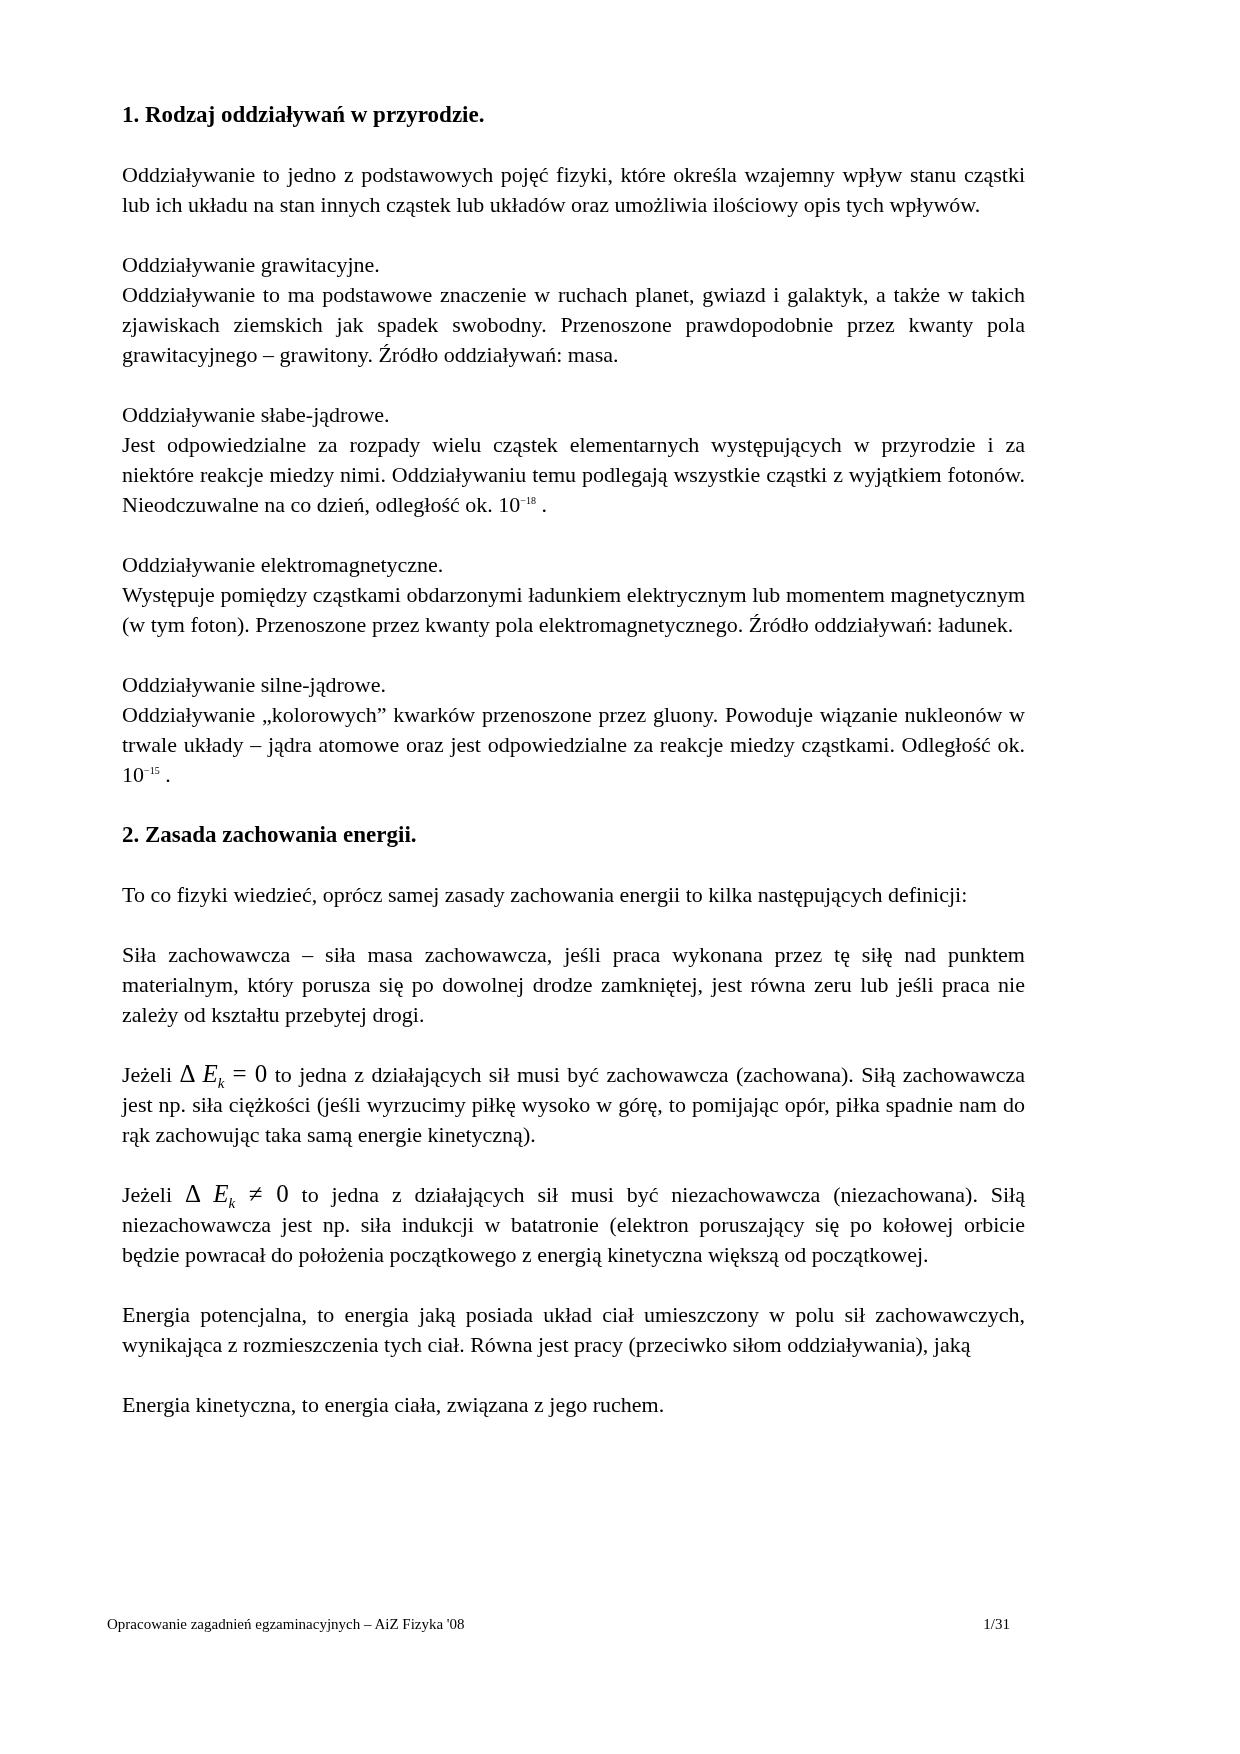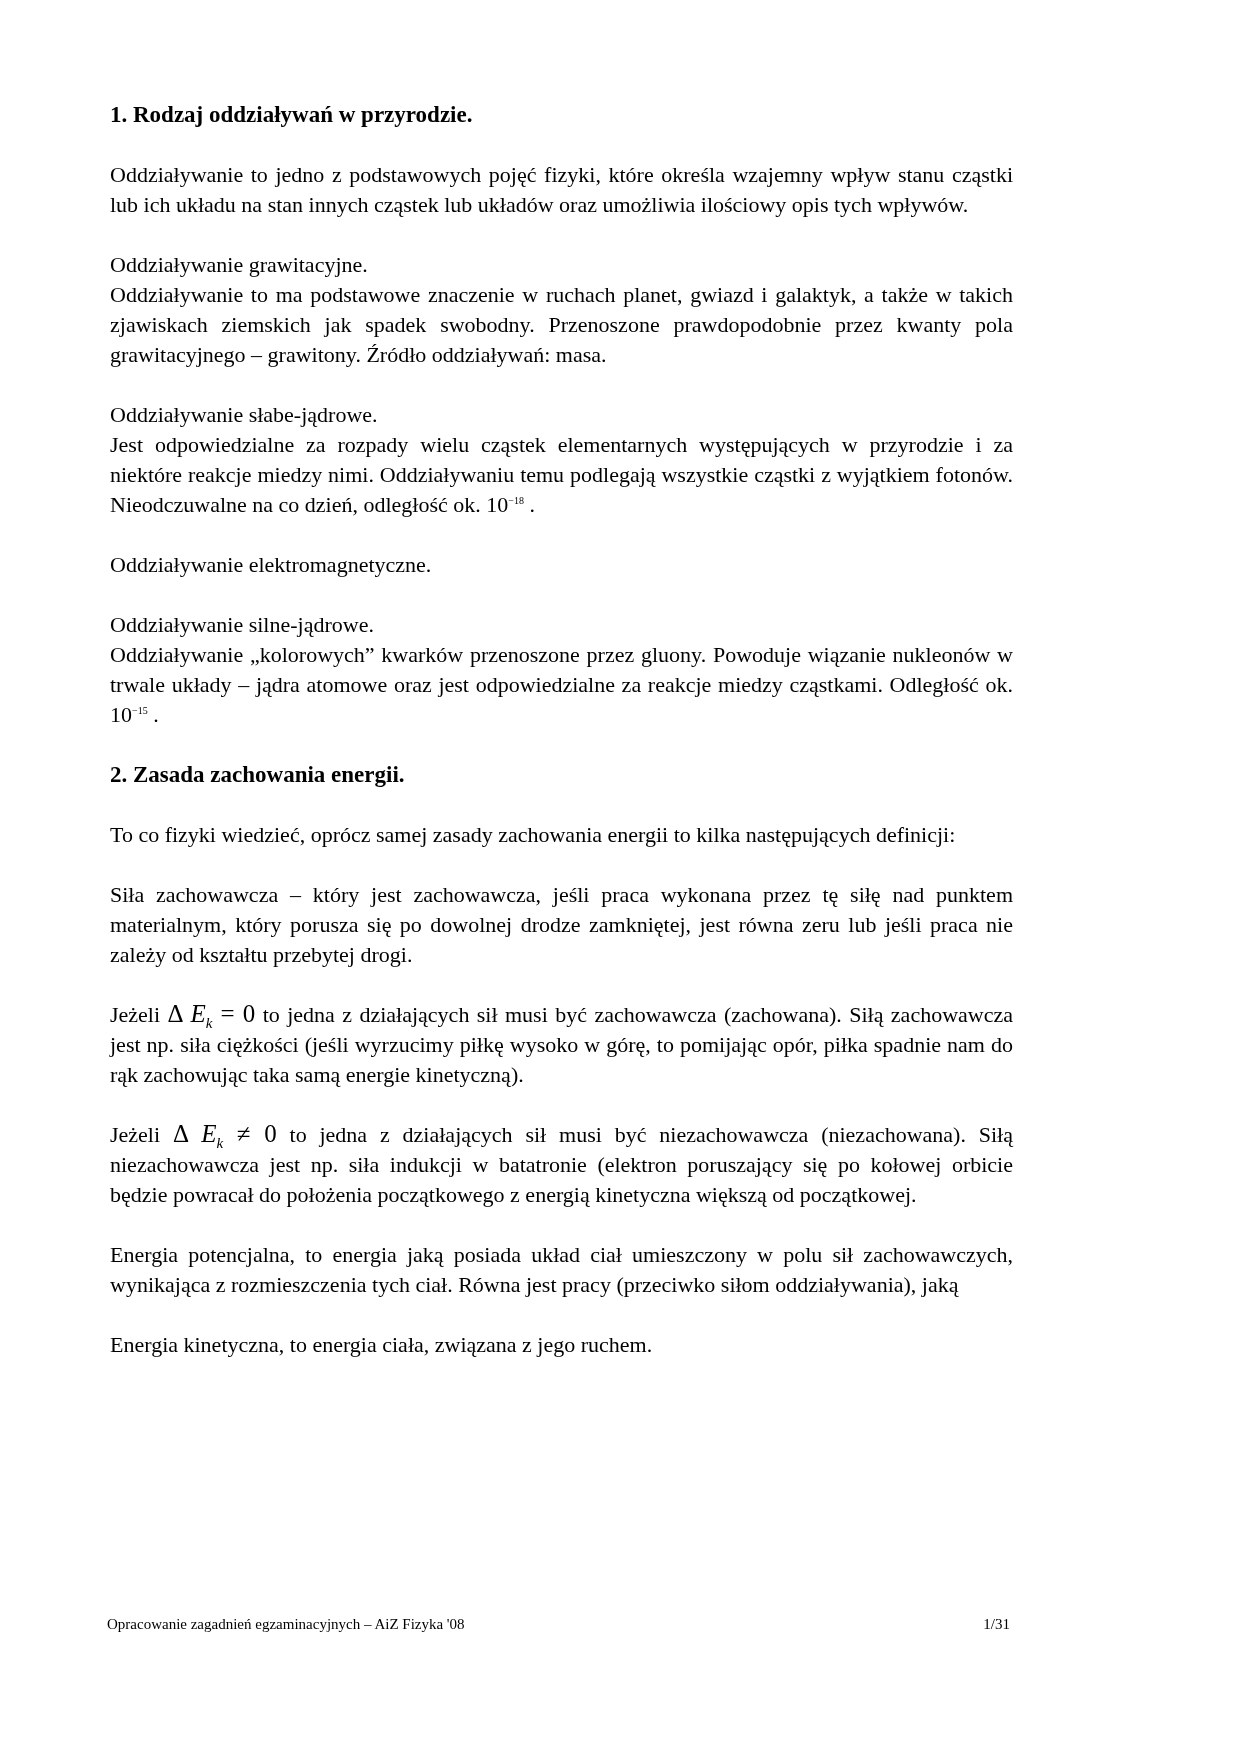--- a/index.html
+++ b/index.html
@@ -7,21 +7,21 @@
     position: relative;
     width: 1240px;
     height: 1754px;
     background: #ffffff;
     color: #000000;
     font-family: "Liberation Serif", serif;
     overflow: hidden;
   }
   .content {
     position: absolute;
-    left: 110px;
+    left: 122px;
     top: 100px;
     width: 903px;
     font-size: 22px;
     line-height: 30px;
     text-align: justify;
   }
   h1, h2 {
     font-size: 23px;
     font-weight: bold;
     margin: 0 0 30px 0;
@@ -74,32 +74,32 @@
 
     <div class="sec">
       <span class="sec-title">Oddziaływanie grawitacyjne.</span><span>Oddziaływanie to ma podstawowe znaczenie w ruchach planet, gwiazd i galaktyk, a także w takich zjawiskach ziemskich jak spadek swobodny. Przenoszone prawdopodobnie przez kwanty pola grawitacyjnego – grawitony. Źródło oddziaływań: masa.</span>
     </div>
 
     <div class="sec">
       <span class="sec-title">Oddziaływanie słabe-jądrowe.</span><span>Jest odpowiedzialne za rozpady wielu cząstek elementarnych występujących w przyrodzie i za niektóre reakcje miedzy nimi. Oddziaływaniu temu podlegają wszystkie cząstki z wyjątkiem fotonów. Nieodczuwalne na co dzień, odległość ok. </span><span>10</span><sup class="pow">−18</sup><span> .</span>
     </div>
 
     <div class="sec">
-      <span class="sec-title">Oddziaływanie elektromagnetyczne.</span>
+      <span class="sec-title">Oddziaływanie elektromagnetyczne.</span><span>Występuje pomiędzy cząstkami obdarzonymi ładunkiem elektrycznym lub momentem magnetycznym (w tym foton). Przenoszone przez kwanty pola elektromagnetycznego. Źródło oddziaływań: ładunek.</span>
     </div>
 
     <div class="sec">
       <span class="sec-title">Oddziaływanie silne-jądrowe.</span><span>Oddziaływanie „kolorowych” kwarków przenoszone przez gluony. Powoduje wiązanie nukleonów w trwale układy – jądra atomowe oraz jest odpowiedzialne za reakcje miedzy cząstkami. Odległość ok. </span><span>10</span><sup class="pow">−15</sup><span> .</span>
     </div>
 
     <h2>2. Zasada zachowania energii.</h2>
 
     <p>To co fizyki wiedzieć, oprócz samej zasady zachowania energii to kilka następujących definicji:</p>
 
-    <p>Siła zachowawcza – który jest zachowawcza, jeśli praca wykonana przez tę siłę nad punktem materialnym, który porusza się po dowolnej drodze zamkniętej, jest równa zeru lub jeśli praca nie zależy od kształtu przebytej drogi.</p>
+    <p>Siła zachowawcza – siła masa zachowawcza, jeśli praca wykonana przez tę siłę nad punktem materialnym, który porusza się po dowolnej drodze zamkniętej, jest równa zeru lub jeśli praca nie zależy od kształtu przebytej drogi.</p>
 
     <p><span>Jeżeli </span><span class="formula"><span>Δ </span><i>E</i><sub>k</sub><span> = 0</span></span><span> to jedna z działających sił musi być zachowawcza (zachowana). Siłą zachowawcza jest np. siła ciężkości (jeśli wyrzucimy piłkę wysoko w górę, to pomijając opór, piłka spadnie nam do rąk zachowując taka samą energie kinetyczną).</span></p>
 
 
     <p><span>Jeżeli </span><span class="formula"><span>Δ </span><i>E</i><sub>k</sub><span> ≠ 0</span></span><span> to jedna z działających sił musi być niezachowawcza (niezachowana). Siłą niezachowawcza jest np. siła indukcji w batatronie (elektron poruszający się po kołowej orbicie będzie powracał do położenia początkowego z energią kinetyczna większą od początkowej.</span></p>
 
     <p>Energia potencjalna, to energia jaką posiada układ ciał umieszczony w polu sił zachowawczych, wynikająca z rozmieszczenia tych ciał. Równa jest pracy (przeciwko siłom oddziaływania), jaką</p>
 
     <p>Energia kinetyczna, to energia ciała, związana z jego ruchem.</p>
 

